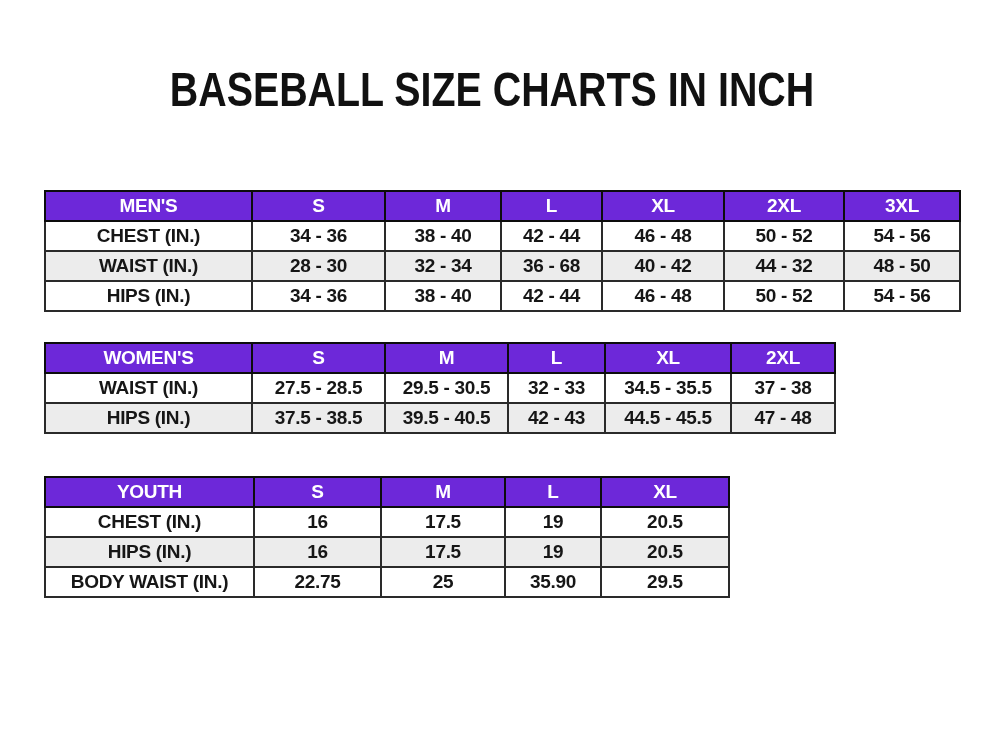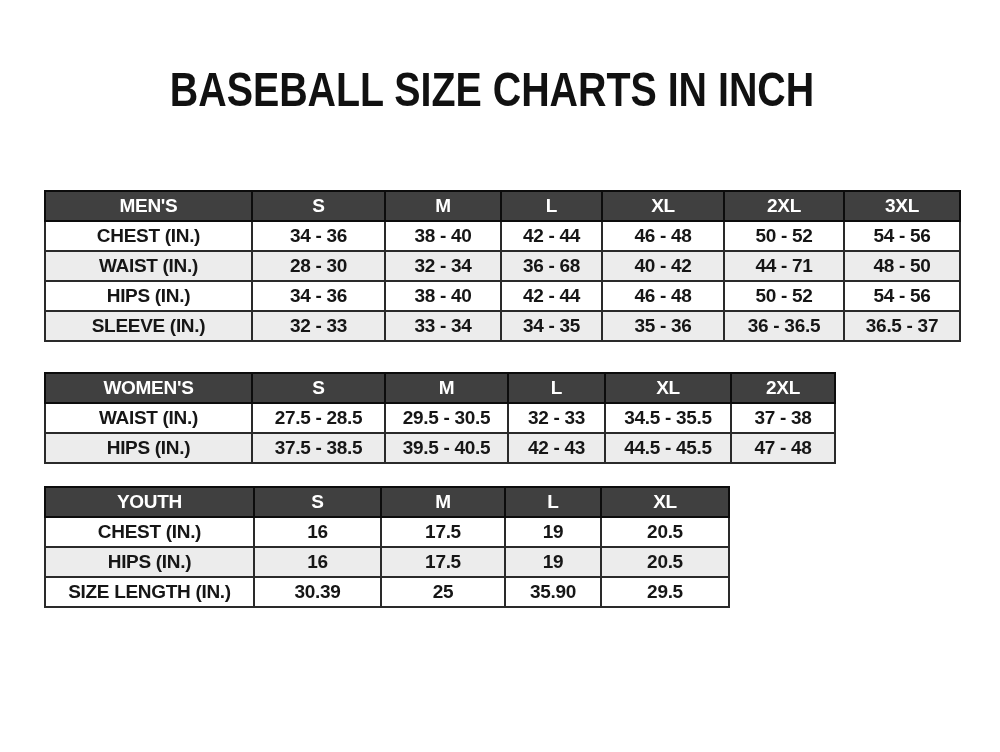--- a/index.html
+++ b/index.html
@@ -24,36 +24,36 @@
     white-space: nowrap;
   }
   table.chart {
     border-collapse: collapse;
     table-layout: fixed;
     margin-left: 44px;
     border: 2px solid #1f1f1f;
   }
   table.mens   { margin-top: 76px; width: 915px; }
   table.womens { margin-top: 30px; width: 790px; }
-  table.youth  { margin-top: 22px; width: 684px; }
+  table.youth  { margin-top: 42px; width: 684px; }
   .chart th, .chart td {
     border: 2px solid #2a2a2a;
     height: 28px;
     padding: 0 2px;
     text-align: center;
     vertical-align: middle;
     font-weight: bold;
     font-size: 19px;
     color: #161616;
     letter-spacing: -0.3px;
     white-space: nowrap;
     overflow: hidden;
   }
   .chart thead th {
-    background: #404040;
+    background: #6d28d9;
     color: #ffffff;
     border-color: #0c0c0c;
   }
   .chart tbody tr:nth-child(odd) td  { background: #ffffff; }
   .chart tbody tr:nth-child(even) td { background: #ececec; }
 </style>
 </head>
 <body>
 
 <div class="page">
@@ -90,40 +90,31 @@
           <td>46 - 48</td>
           <td>50 - 52</td>
           <td>54 - 56</td>
         </tr>
         <tr>
           <td>WAIST (IN.)</td>
           <td>28 - 30</td>
           <td>32 - 34</td>
           <td>36 - 68</td>
           <td>40 - 42</td>
-          <td>44 - 71</td>
+          <td>44 - 32</td>
           <td>48 - 50</td>
         </tr>
         <tr>
           <td>HIPS (IN.)</td>
           <td>34 - 36</td>
           <td>38 - 40</td>
           <td>42 - 44</td>
           <td>46 - 48</td>
           <td>50 - 52</td>
           <td>54 - 56</td>
-        </tr>
-        <tr>
-          <td>SLEEVE (IN.)</td>
-          <td>32 - 33</td>
-          <td>33 - 34</td>
-          <td>34 - 35</td>
-          <td>35 - 36</td>
-          <td>36 - 36.5</td>
-          <td>36.5 - 37</td>
         </tr>
       </tbody>
   </table>
 
   <table class="chart womens">
     <colgroup>
       <col style="width:207px">
         <col style="width:133px">
         <col style="width:123px">
       <col style="width:97px">
@@ -186,22 +177,22 @@
           <td>20.5</td>
         </tr>
         <tr>
           <td>HIPS (IN.)</td>
           <td>16</td>
           <td>17.5</td>
           <td>19</td>
           <td>20.5</td>
         </tr>
         <tr>
-          <td>SIZE LENGTH (IN.)</td>
-          <td>30.39</td>
+          <td>BODY WAIST (IN.)</td>
+          <td>22.75</td>
           <td>25</td>
           <td>35.90</td>
           <td>29.5</td>
         </tr>
       </tbody>
   </table>
 
 </div>
 
 </body></html>

